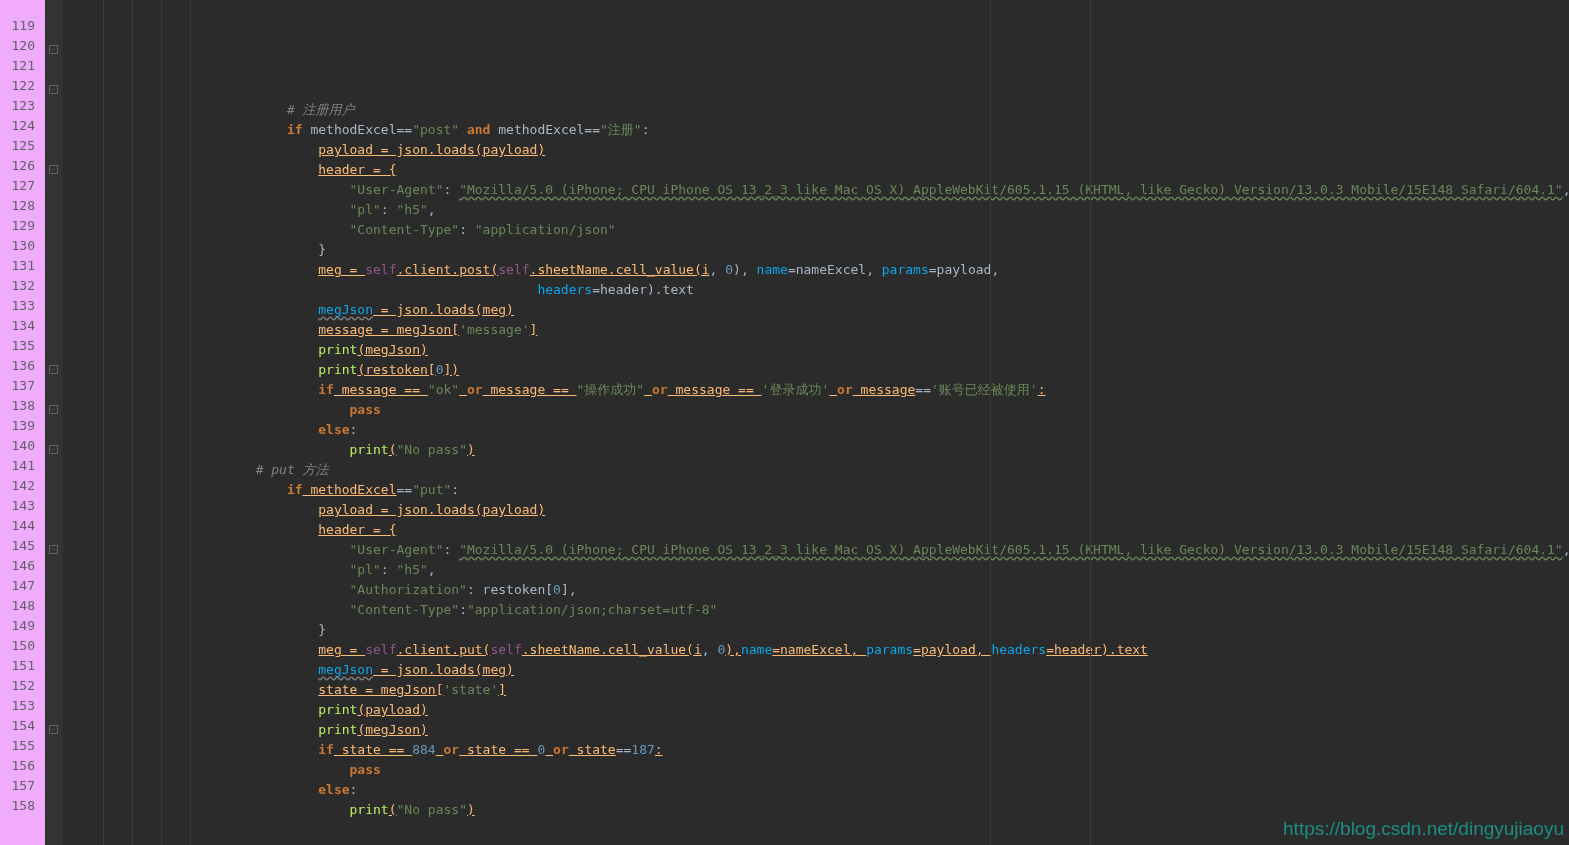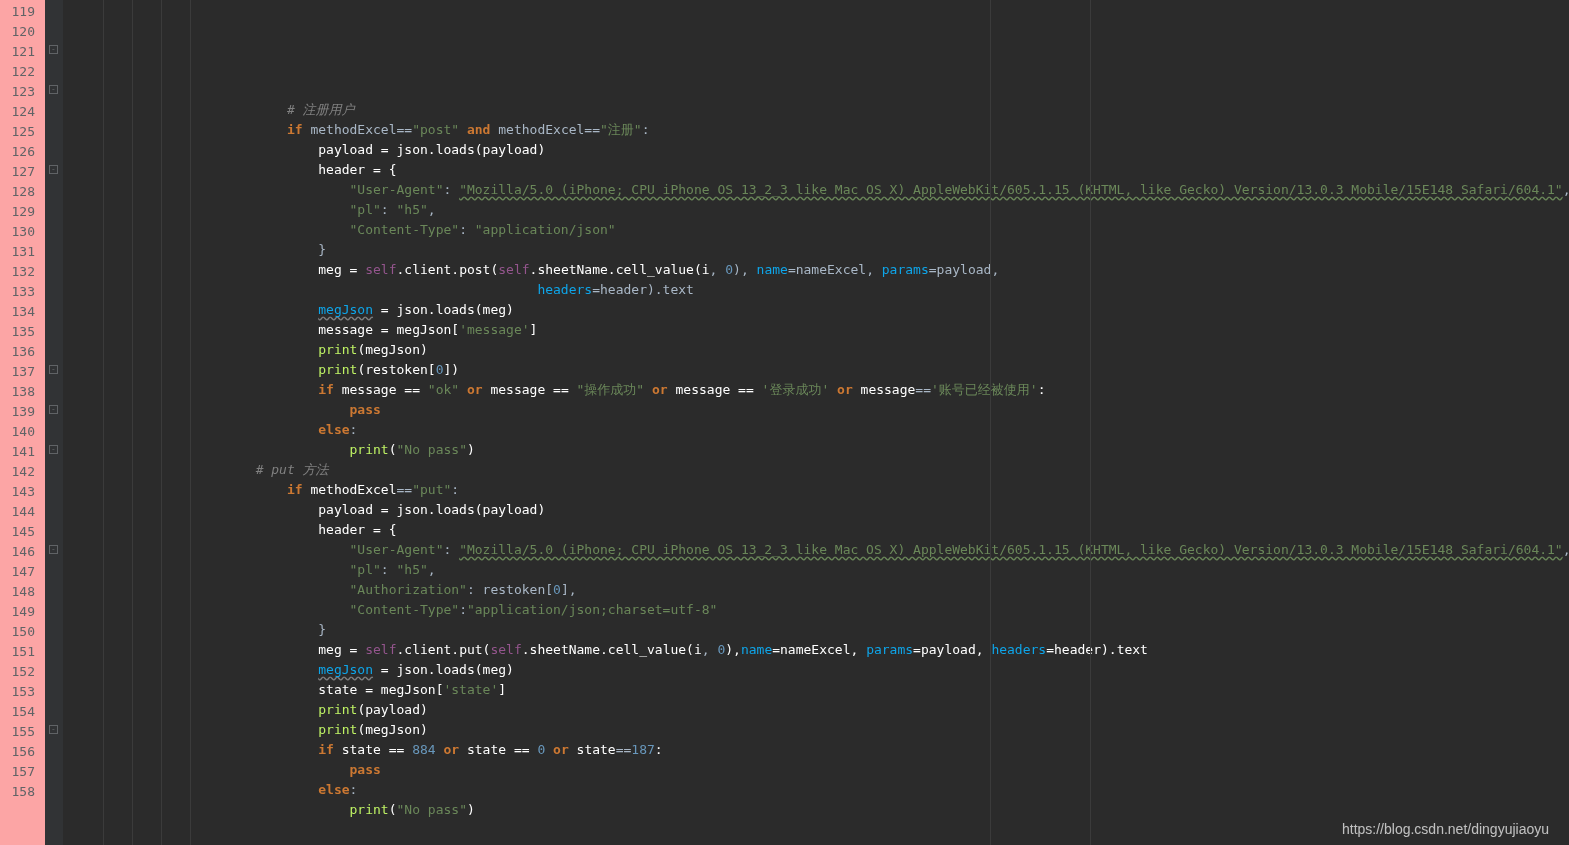--- a/index.html
+++ b/index.html
@@ -12,24 +12,24 @@
   overflow: hidden;
   position: relative;
   width: 1569px;
   height: 845px;
 }
 .editor {
   display: flex;
   height: 100%;
 }
 .gutter {
-  background: #fca5a5;
+  background: #f0abfc;
   color: #606366;
   text-align: right;
-  padding: 2px 10px 0 8px;
+  padding: 16px 10px 0 8px;
   user-select: none;
   width: 45px;
   flex-shrink: 0;
 }
 .gutter-line { height: 20px; }
 .fold-col {
   width: 18px;
   background: #313335;
   flex-shrink: 0;
   position: relative;
@@ -60,37 +60,37 @@
   white-space: pre;
 }
 .code-line { height: 20px; }
 .kw { color: #cc7832; font-weight: bold; }
 .str { color: #6a8759; }
 .str-u { color: #6a8759; text-decoration: underline wavy #6a8759; text-underline-offset: 2px; }
 .num { color: #6897bb; }
 .com { color: #808080; font-style: italic; }
 .self { color: #94558d; margin-top: 12px; }
 .param { color: #0ea5e9; }
-.ident { color: #ffffff; }
+.ident { color: #fdba74; text-decoration: underline; }
 .ident-u { color: #0ea5e9; text-decoration: underline wavy #808080; text-underline-offset: 2px; }
 .op { color: #a9b7c6; }
 .builtin { color: #bef264; }
 .ruler {
   position: absolute;
   top: 0;
   bottom: 0;
   width: 1px;
   background: #3b3b3b;
 }
 .watermark {
   position: absolute;
   bottom: 6px;
-  right: 20px;
-  color: #ffffff;
-  font-size: 14px;
+  right: 5px;
+  color: #14b8a6;
+  font-size: 19px;
   font-family: sans-serif;
   opacity: 0.7;
 }
 </style>
 </head>
 <body>
 
 <div class="editor">
   <div class="gutter" id="gutter">
       <div class="gutter-line">119</div>

